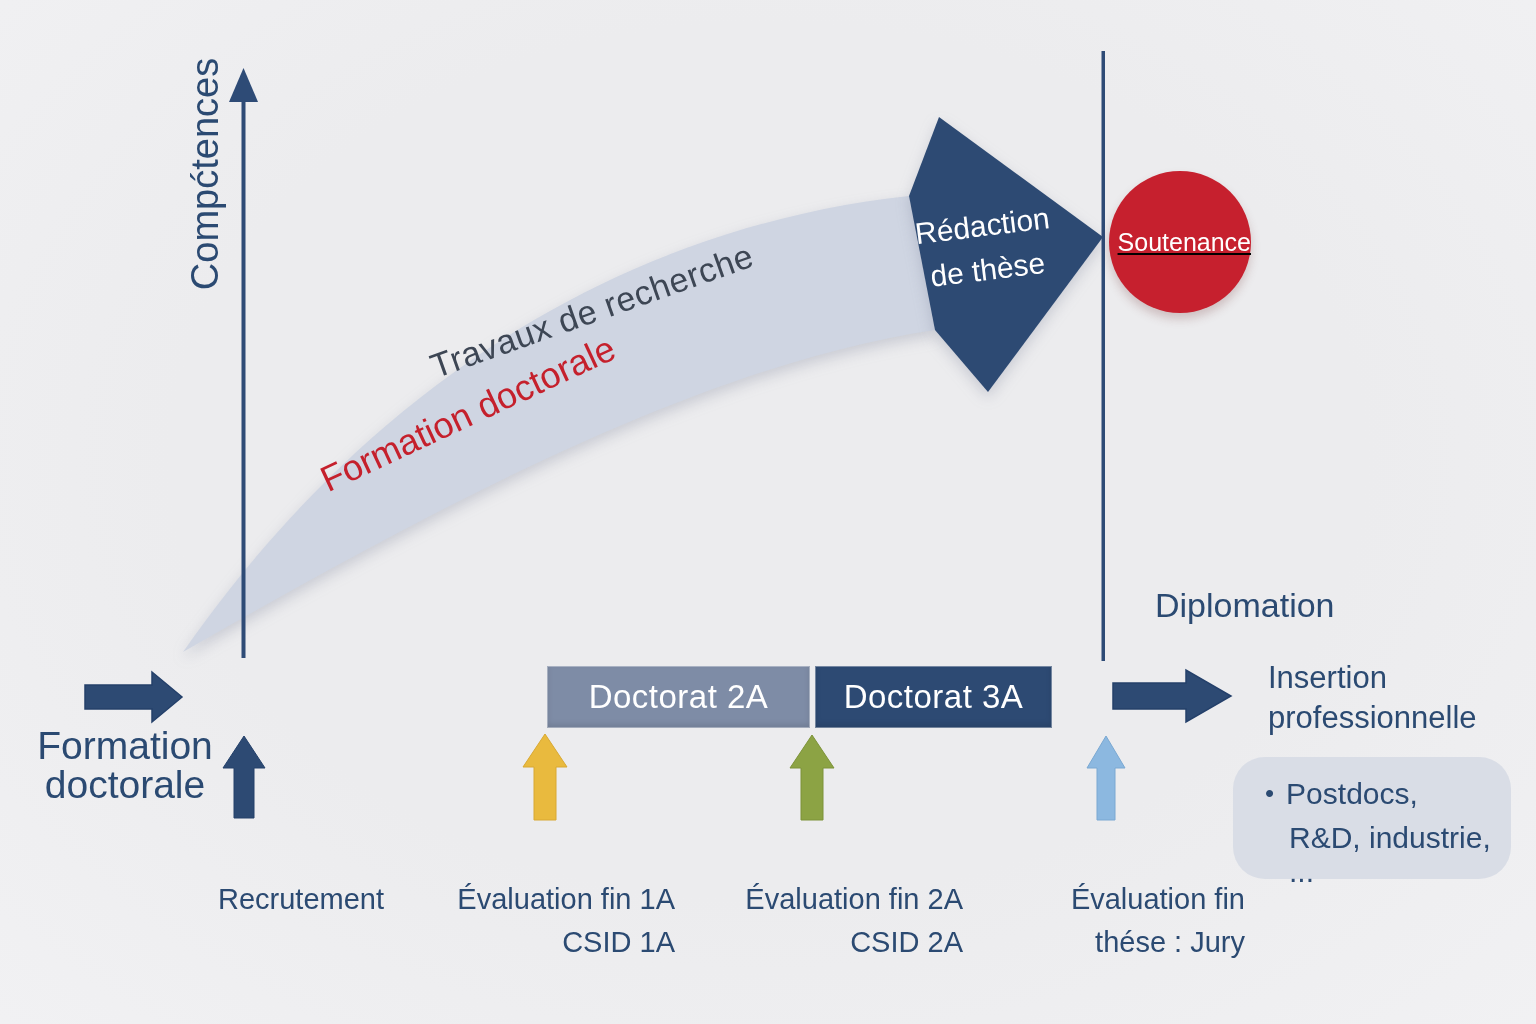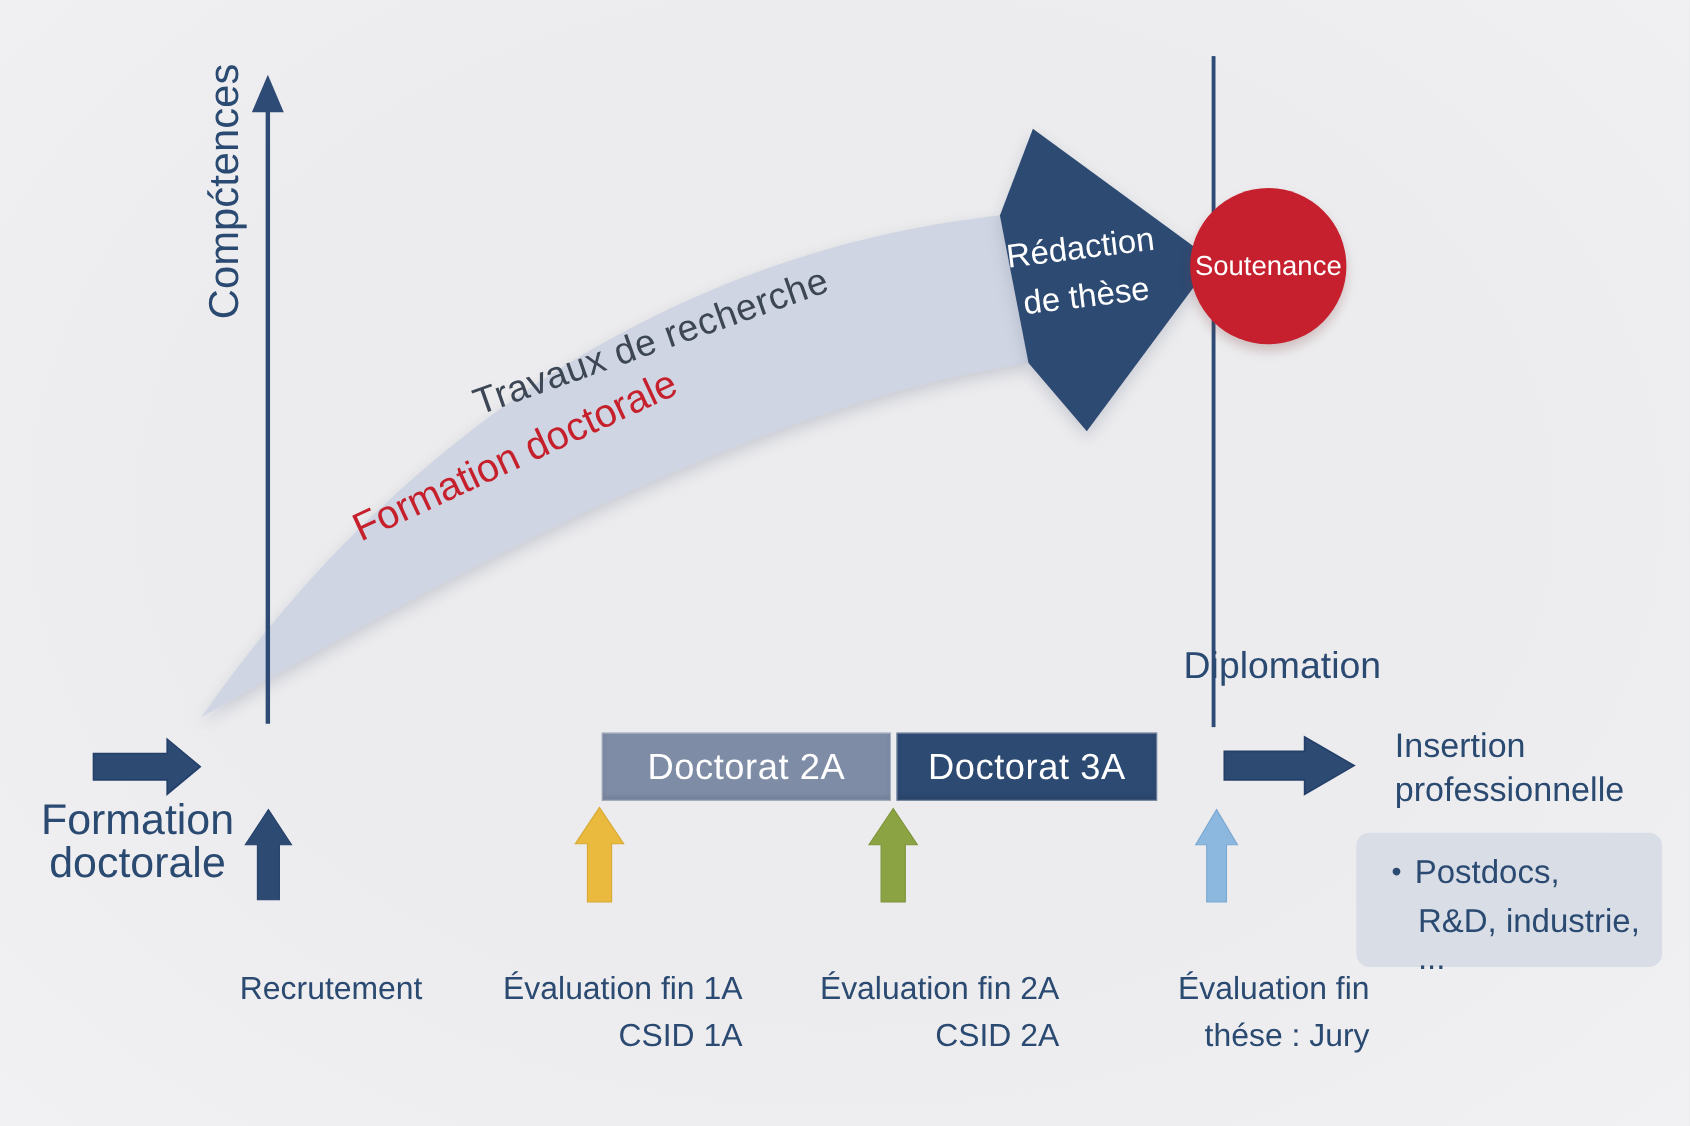--- a/index.html
+++ b/index.html
@@ -51,27 +51,27 @@
        transform:translate(-50%,-50%) rotate(-19.5deg);">Travaux de recherche</div>
   <div class="abs nowrap" style="left:468px;top:414px;font-size:36px;color:#c5202c;
        transform:translate(-50%,-50%) rotate(-25deg);">Formation doctorale</div>
 
   <div class="abs ctr" style="left:985px;top:248px;font-size:30px;line-height:44px;color:#ffffff;
        transform:translate(-50%,-50%) rotate(-7deg);">
     <div>Rédaction</div>
     <div>de thèse</div>
   </div>
 
-  <div class="abs" style="left:1082px;top:171px;width:142px;height:142px;border-radius:50%;
-       background:#c6202e;display:flex;align-items:center;justify-content:center;
-       box-shadow:0 6px 10px rgba(120,60,60,0.25);">
+  <div class="abs" style="left:1109px;top:171px;width:142px;height:142px;border-radius:50%;
+       background:#c6202e;display:flex;align-items:center;justify-content:flex-end;
+       box-shadow:0 6px 10px rgba(120,60,60,0.25);text-decoration:underline;">
     <span style="color:#ffffff;font-size:25px;">Soutenance</span>
   </div>
 
-  <div class="abs t-navy nowrap" style="left:1076px;top:586px;font-size:34px;">Diplomation</div>
+  <div class="abs t-navy nowrap" style="left:1155px;top:586px;font-size:34px;">Diplomation</div>
 
   <div class="bar" style="left:547px;width:263px;background:#7e8ca6;text-align:center;">
     <span>Doctorat 2A</span>
   </div>
   <div class="bar" style="left:815px;width:237px;background:#2d4a73;">
     <span>Doctorat 3A</span>
   </div>
 
   <div class="abs t-navy ctr" style="left:15px;top:726px;width:220px;font-size:39px;line-height:39px;">
     <div>Formation</div>
@@ -94,20 +94,20 @@
   <div class="milestone-label" style="left:663px;">
     <div>Évaluation fin 2A</div>
     <div>CSID 2A</div>
   </div>
   <div class="milestone-label" style="left:945px;">
     <div>Évaluation fin</div>
     <div>thése : Jury</div>
   </div>
 
   <div class="abs" style="left:1233px;top:757px;width:278px;height:122px;background:#d9dde6;
-       border-radius:12px;color:#2b4a72;font-size:30px;">
+       border-radius:32px;color:#2b4a72;font-size:30px;">
     <div style="margin:20px 0 0 32px;">
       <span style="margin-right:12px;font-size:26px;vertical-align:2px;">•</span><span>Postdocs,</span>
     </div>
     <div style="margin:10px 0 0 56px;">R&amp;D, industrie, ...</div>
   </div>
 
 </div>
 
 </body></html>

